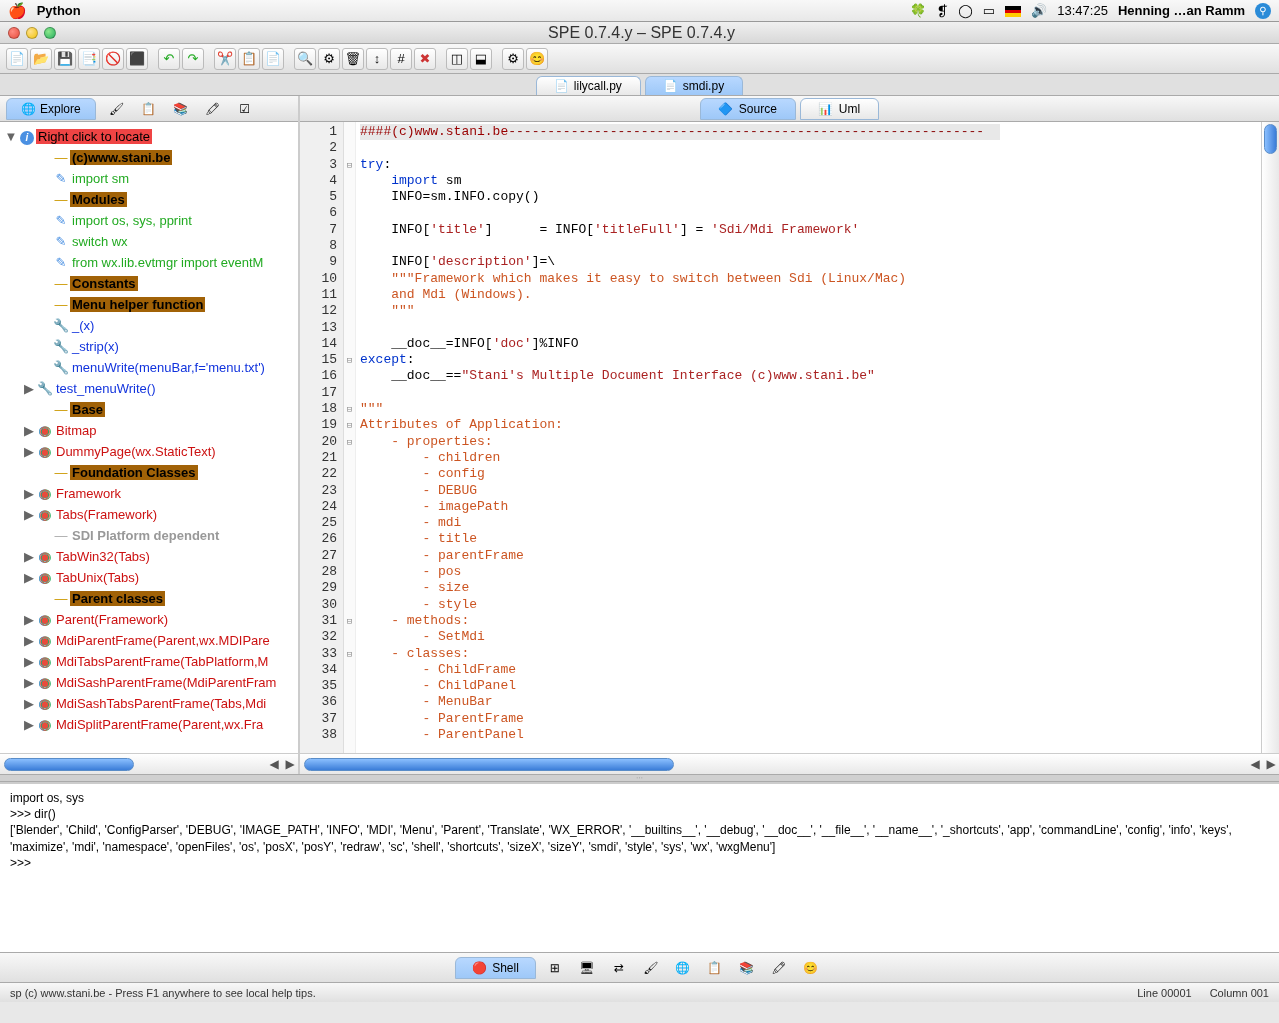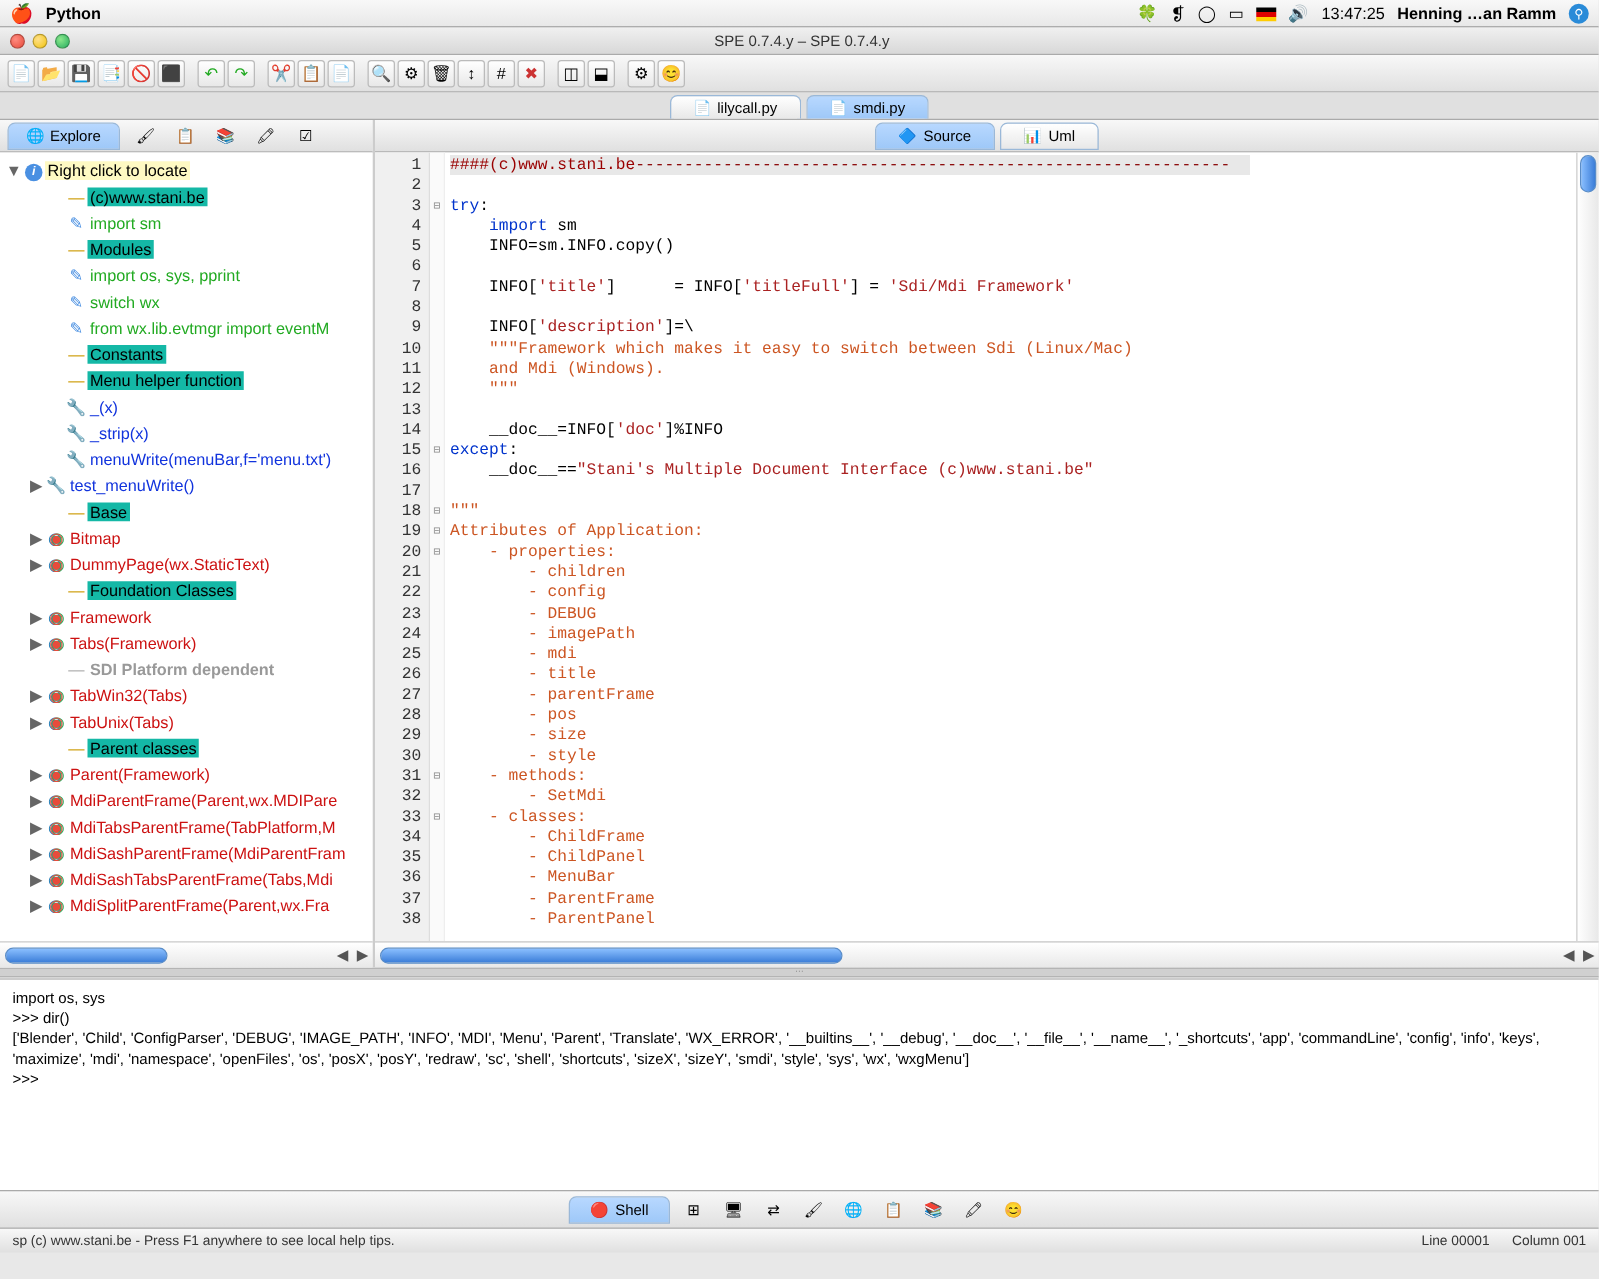--- a/index.html
+++ b/index.html
@@ -15,21 +15,21 @@
 .mac-menubar .flag { width: 16px; height: 11px; background: linear-gradient(to bottom, #000 33%, #d00 33% 66%, #fc0 66%); display: inline-block; vertical-align: middle; }
 .mac-menubar .spotlight { width: 16px; height: 16px; border-radius: 50%; background: #2a8bd8; display: inline-flex; align-items: center; justify-content: center; color: #fff; font-size: 10px; }
 
 
 .titlebar { height: 22px; background: linear-gradient(#f0f0f0,#d8d8d8); border-bottom: 1px solid #aaa; display: flex; align-items: center; }
 .traffic { display: flex; gap: 6px; padding: 0 8px; }
 .tl { width: 12px; height: 12px; border-radius: 50%; border: 1px solid rgba(0,0,0,.25); }
 .tl.red { background: radial-gradient(circle at 35% 35%, #ff8b80, #e74c3c); }
 .tl.yellow { background: radial-gradient(circle at 35% 35%, #ffe08a, #f1c40f); }
 .tl.green { background: radial-gradient(circle at 35% 35%, #8ce88c, #27ae60); }
-.titlebar .title { flex: 1; text-align: center; font-size: 12px; color: #333; }
+.titlebar .title { flex: 1; text-align: center; font-size: 16px; color: #333; }
 
 
 .toolbar { height: 30px; background: linear-gradient(#f8f8f8,#e0e0e0); border-bottom: 1px solid #aaa; display: flex; align-items: center; padding: 0 6px; gap: 2px; }
 .tb-btn { width: 22px; height: 22px; background: linear-gradient(#fff,#e8e8e8); border: 1px solid #bbb; border-radius: 3px; display: inline-flex; align-items: center; justify-content: center; font-size: 13px; cursor: pointer; }
 .tb-sep { width: 6px; }
 
 
 .file-tabs { height: 22px; display: flex; align-items: flex-end; justify-content: center; background: #e0e0e0; border-bottom: 1px solid #aaa; padding-top: 2px; }
 .ftab { padding: 2px 18px; border: 1px solid #9ab8d8; border-bottom: none; border-radius: 6px 6px 0 0; background: linear-gradient(#fff,#e8e8e8); margin: 0 2px; font-size: 12px; }
 .ftab.active { background: linear-gradient(#b8d8ff,#9ec8f8); font-weight: 500; }
@@ -40,22 +40,22 @@
 .sidebar { width: 300px; background: #f8f8f8; display: flex; flex-direction: column; border-right: 2px solid #ccc; }
 .sidebar-toolbar { height: 26px; background: linear-gradient(#f8f8f8,#e0e0e0); border-bottom: 1px solid #aaa; display: flex; align-items: center; }
 .side-tab { padding: 3px 14px; border: 1px solid #9ab8d8; border-radius: 6px 6px 0 0; background: linear-gradient(#b8d8ff,#9ec8f8); margin-left: 6px; font-weight: 500; display: flex; align-items: center; gap: 4px; }
 .side-btn { width: 22px; height: 20px; margin-left: 10px; display: inline-flex; align-items: center; justify-content: center; }
 
 .tree { flex: 1; overflow: auto; background: #fff; padding: 4px 0; font-size: 13px; }
 .tree-item { display: flex; align-items: center; white-space: nowrap; padding: 1px 4px; height: 21px; }
 .tree-item .arrow { width: 14px; color: #666; text-align: center; }
 .tree-item .icon { width: 18px; text-align: center; font-size: 13px; }
 .tree-item .label { padding: 0 2px; }
-.tree-item .hl { background: #14b8a6; font-weight: normal; }
-.tree-item .sel { background: #fef9c3; }
+.tree-item .hl { background: #a16207; font-weight: bold; }
+.tree-item .sel { background: #ef4444; }
 .tree-item .green { color: #22aa22; }
 .tree-item .red { color: #cc1111; }
 .tree-item .blue { color: #1133dd; }
 .tree-item .gray { color: #999; font-weight: bold; }
 .icon-info { display: inline-block; width: 14px; height: 14px; border-radius: 50%; background: #4a90e2; color: #fff; font-size: 10px; text-align: center; line-height: 14px; font-weight: bold; font-style: italic; }
 .icon-import { color: #4a90e2; }
 .icon-wrench { color: #888; }
 .icon-class { color: #e74c3c; text-shadow: 1px 0 #27ae60, -1px 0 #2980b9; }
 
 .hscroll { height: 21px; background: linear-gradient(#fff,#e8e8e8); border-top: 1px solid #ccc; position: relative; display:flex; align-items:center; }

